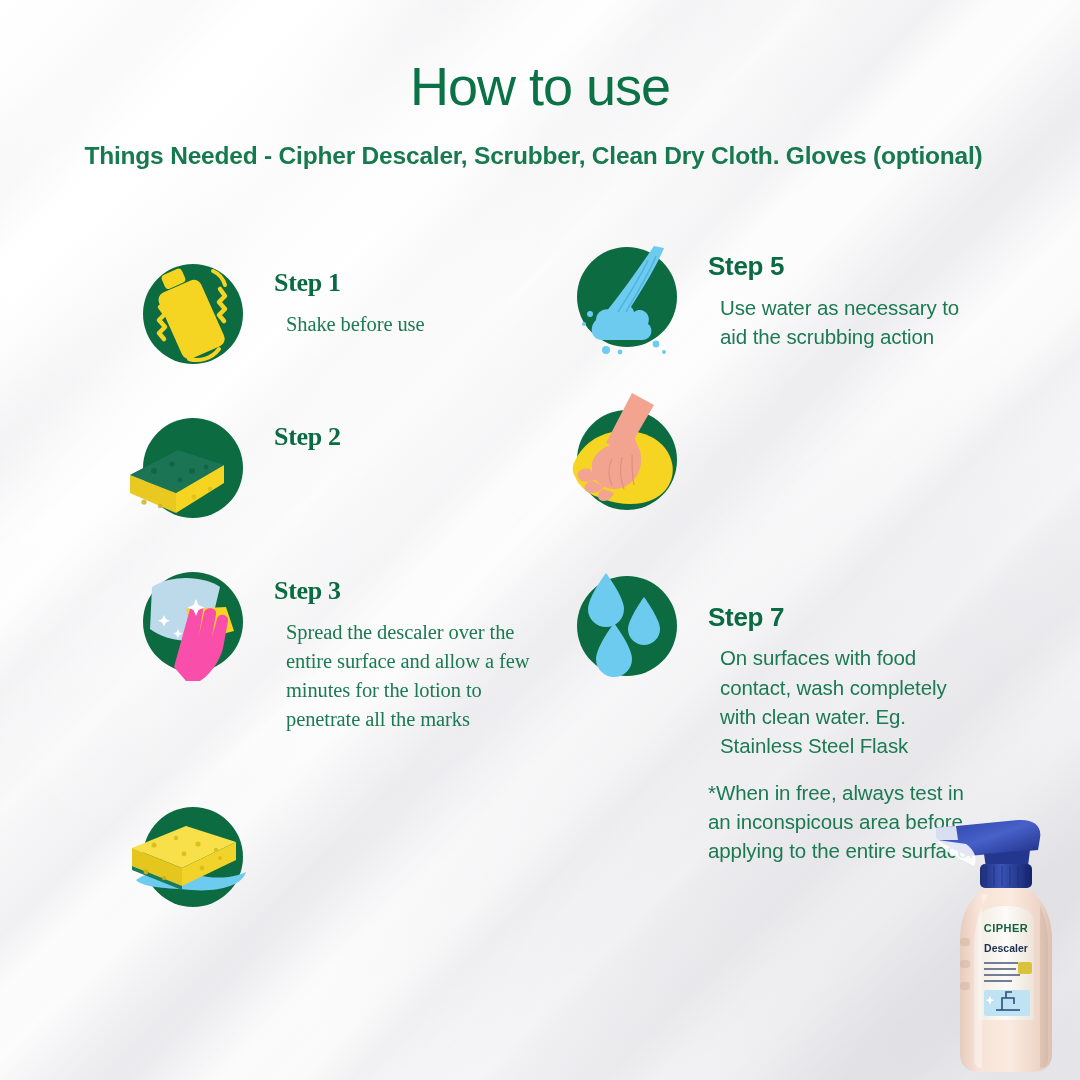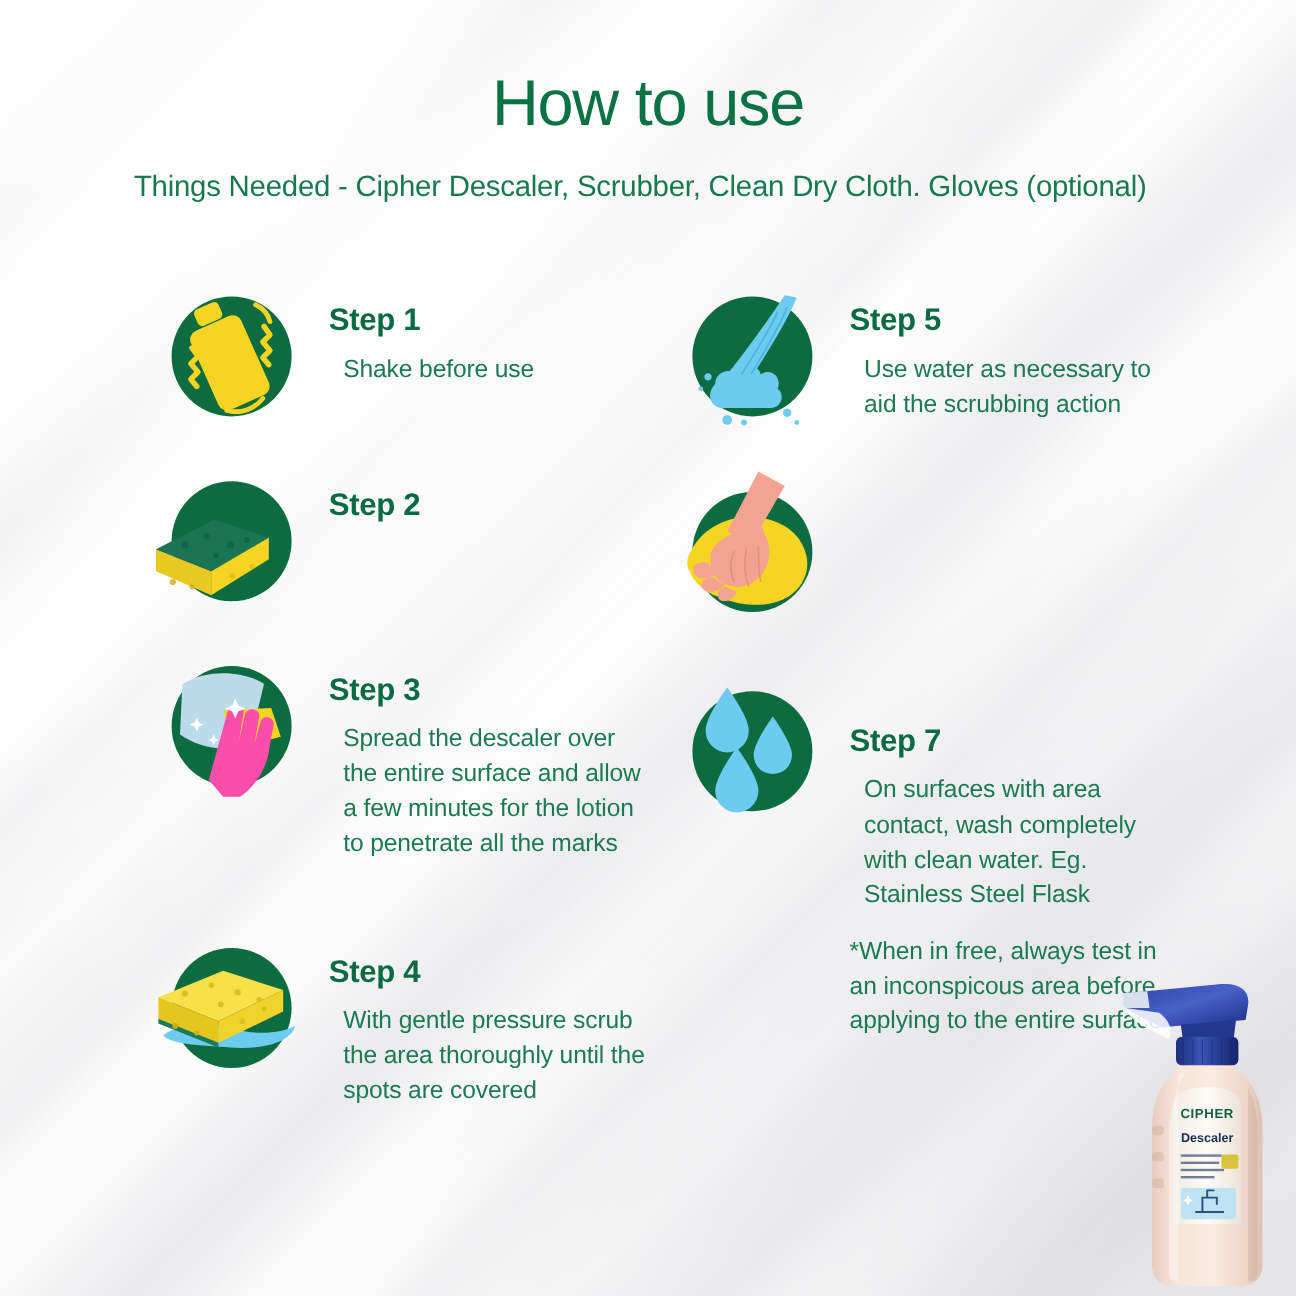--- a/index.html
+++ b/index.html
@@ -74,28 +74,29 @@
     letter-spacing: -1px;
     line-height: 1.05;
     margin: 0;
   }
   .subtitle {
     margin: 26px 13px 0 0;
     font-size: 24.5px;
     color: #177a4f;
     letter-spacing: -0.2px;
     line-height: 1.2;
+    font-weight: bold;
   }
 
   
   .col {
     position: absolute;
     width: 420px;
   }
-  .col-left  { left: 134px; top: 238px; }
+  .col-left  { left: 134px; top: 255px; font-family: Liberation Serif, serif; }
   .col-right { left: 568px; top: 238px; }
 
   .step {
     position: relative;
     display: flex;
     align-items: flex-start;
   }
 
   .icon-wrap {
     position: relative;
@@ -268,24 +269,20 @@
             <circle cx="74" cy="46" r="2.6" fill="#dcc01f"></circle>
             <circle cx="92" cy="52" r="2.2" fill="#dcc01f"></circle>
             <circle cx="60" cy="56" r="2.4" fill="#dcc01f"></circle>
             <circle cx="22" cy="74" r="2.4" fill="#cbae18"></circle>
             <circle cx="40" cy="80" r="2" fill="#cbae18"></circle>
             <circle cx="78" cy="70" r="2.4" fill="#dbbd1d"></circle>
             <circle cx="96" cy="60" r="2" fill="#dbbd1d"></circle>
           </g>
         </svg>
       </div>
-      <div class="step-body">
-        <div class="step-title">Step 4</div>
-        <p class="step-text">With gentle pressure scrub the area thoroughly until the spots are covered</p>
-      </div>
     </div>
 
   </div>
 
   <div class="col col-right">
 
     <div class="step r5">
       <div class="icon-wrap">
         <div class="circle"></div>
         <svg class="icon-svg" viewBox="0 0 118 118">
@@ -335,21 +332,21 @@
       <div class="icon-wrap">
         <div class="circle"></div>
         <svg class="icon-svg" viewBox="0 0 118 118">
           <path d="M38 6 C38 6 56 30 56 42 A18 18 0 0 1 20 42 C20 30 38 6 38 6 Z" fill="#6ecbf0"></path>
           <path d="M76 30 C76 30 92 52 92 62 A16 16 0 0 1 60 62 C60 52 76 30 76 30 Z" fill="#6ecbf0"></path>
           <path d="M46 56 C46 56 64 80 64 92 A18 18 0 0 1 28 92 C28 80 46 56 46 56 Z" fill="#6ecbf0"></path>
         </svg>
       </div>
       <div class="step-body">
         <div class="step-title">Step 7</div>
-        <p class="step-text">On surfaces with area contact, wash completely with clean water. Eg. Stainless Steel Flask</p>
+        <p class="step-text">On surfaces with food contact, wash completely with clean water. Eg. Stainless Steel Flask</p>
         <p class="note">*When in free, always test in an inconspicous area before applying to the entire surface.*</p>
       </div>
     </div>
 
   </div>
 
   <svg class="bottle" viewBox="0 0 150 270">
     <defs>
       <linearGradient id="bodyGrad" x1="0" y1="0" x2="1" y2="0">
         <stop offset="0%" stop-color="#e7ccbe"></stop>

